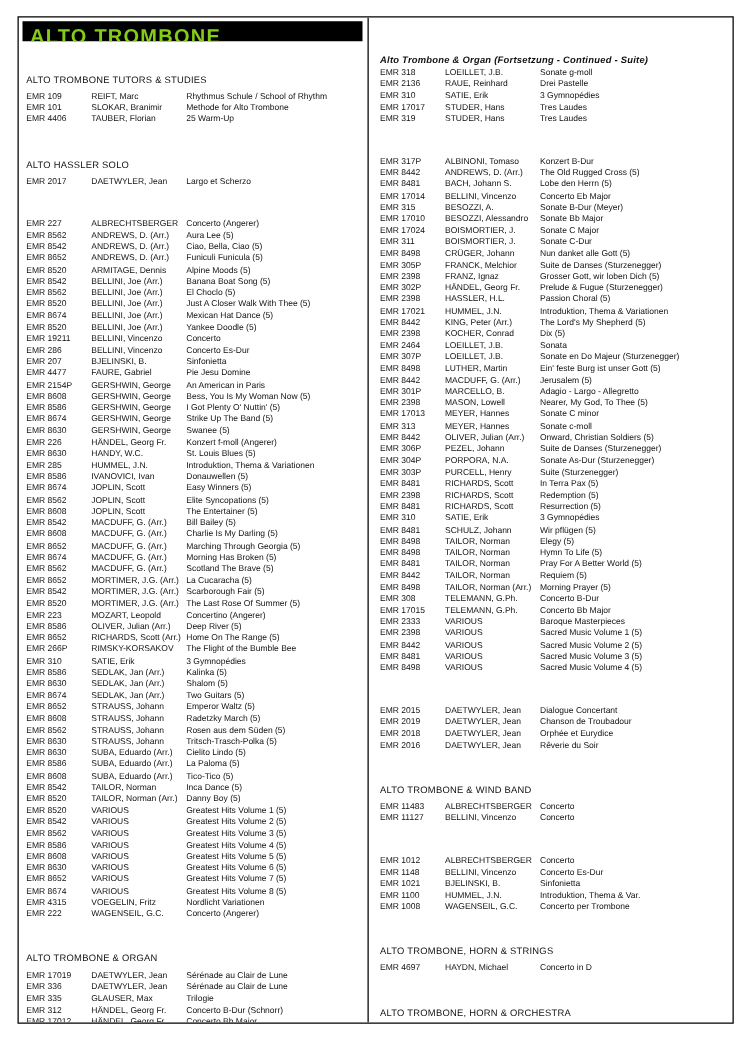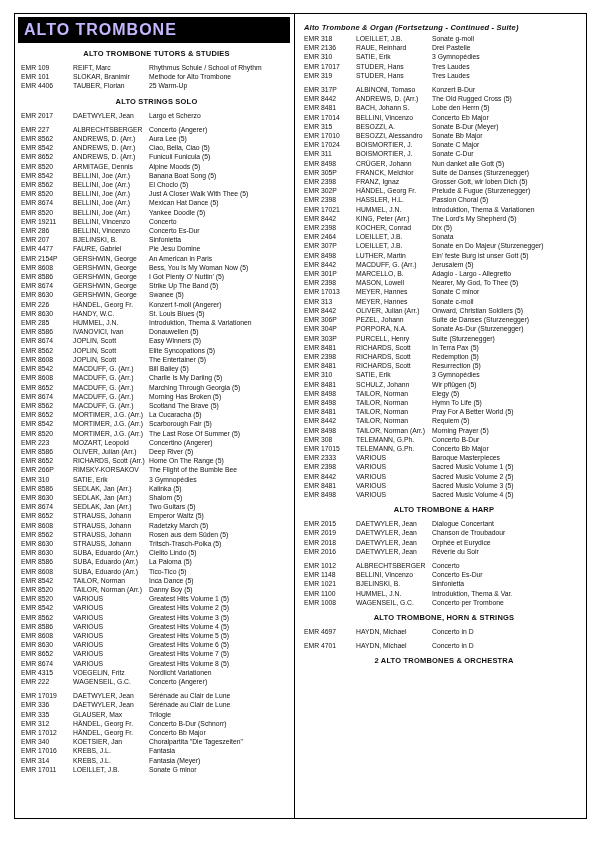--- a/index.html
+++ b/index.html
@@ -30,45 +30,45 @@
     width: 280px;
     border-right: 1px solid #000000;
     padding: 0 0 0 0;
   }
   .col-right {
     flex: 1;
     padding-top: 3px;
   }
   .title-bar {
     margin: 3px 4px 0 3px;
-    height: 26px;
+    height: 16px;
     line-height: 26px;
     background: #000000;
-    color: #c4b5fd;
+    color: #84cc16;
     font-weight: bold;
     font-size: 16px;
     letter-spacing: 1px;
     padding-left: 6px;
     overflow: hidden;
     white-space: nowrap;
   }
   .section {
-    margin-top: 5px;
+    margin-top: 25px;
     padding-left: 6px;
     padding-right: 2px;
   }
   .col-right .section { padding-left: 9px; }
   .section-heading {
     font-size: 7.5px;
     line-height: 11px;
     margin-bottom: 4px;
     letter-spacing: 0.2px;
     white-space: nowrap;
   }
-  .section-heading.bold { font-weight: bold; text-align: center; }
+  .section-heading.bold { font-weight: normal; }
   .section-heading.italic { font-weight: bold; font-style: italic; margin-bottom: 1px; }
   .row {
     display: flex;
     font-size: 6.8px;
     line-height: 9.2px;
     white-space: nowrap;
   }
   .c-num {
     width: 52px;
     flex-shrink: 0;
@@ -104,21 +104,21 @@
           <span class="c-composer">SLOKAR, Branimir</span>
           <span class="c-title">Methode for Alto Trombone</span>
         </div>
         <div class="row">
           <span class="c-num">EMR 4406</span>
           <span class="c-composer">TAUBER, Florian</span>
           <span class="c-title">25 Warm-Up</span>
         </div>
       </div>
       <div class="section">
-        <div class="section-heading bold">ALTO STRINGS SOLO</div>
+        <div class="section-heading bold">ALTO HASSLER SOLO</div>
         <div class="row">
           <span class="c-num">EMR 2017</span>
           <span class="c-composer">DAETWYLER, Jean</span>
           <span class="c-title">Largo et Scherzo</span>
         </div>
       </div>
       <div class="section">
         <div class="row">
           <span class="c-num">EMR 227</span>
           <span class="c-composer">ALBRECHTSBERGER</span>
@@ -419,20 +419,21 @@
           <span class="c-composer">VOEGELIN, Fritz</span>
           <span class="c-title">Nordlicht Variationen</span>
         </div>
         <div class="row">
           <span class="c-num">EMR 222</span>
           <span class="c-composer">WAGENSEIL, G.C.</span>
           <span class="c-title">Concerto (Angerer)</span>
         </div>
       </div>
       <div class="section">
+        <div class="section-heading bold">ALTO TROMBONE &amp; ORGAN</div>
         <div class="row">
           <span class="c-num">EMR 17019</span>
           <span class="c-composer">DAETWYLER, Jean</span>
           <span class="c-title">Sérénade au Clair de Lune</span>
         </div>
         <div class="row">
           <span class="c-num">EMR 336</span>
           <span class="c-composer">DAETWYLER, Jean</span>
           <span class="c-title">Sérénade au Clair de Lune</span>
         </div>
@@ -723,21 +724,20 @@
           <span class="c-composer">VARIOUS</span>
           <span class="c-title">Sacred Music Volume 3 (5)</span>
         </div>
         <div class="row">
           <span class="c-num">EMR 8498</span>
           <span class="c-composer">VARIOUS</span>
           <span class="c-title">Sacred Music Volume 4 (5)</span>
         </div>
       </div>
       <div class="section">
-        <div class="section-heading bold">ALTO TROMBONE &amp; HARP</div>
         <div class="row">
           <span class="c-num">EMR 2015</span>
           <span class="c-composer">DAETWYLER, Jean</span>
           <span class="c-title">Dialogue Concertant</span>
         </div>
         <div class="row">
           <span class="c-num">EMR 2019</span>
           <span class="c-composer">DAETWYLER, Jean</span>
           <span class="c-title">Chanson de Troubadour</span>
         </div>
@@ -746,20 +746,33 @@
           <span class="c-composer">DAETWYLER, Jean</span>
           <span class="c-title">Orphée et Eurydice</span>
         </div>
         <div class="row">
           <span class="c-num">EMR 2016</span>
           <span class="c-composer">DAETWYLER, Jean</span>
           <span class="c-title">Rêverie du Soir</span>
         </div>
       </div>
       <div class="section">
+        <div class="section-heading bold">ALTO TROMBONE &amp; WIND BAND</div>
+        <div class="row">
+          <span class="c-num">EMR 11483</span>
+          <span class="c-composer">ALBRECHTSBERGER</span>
+          <span class="c-title">Concerto</span>
+        </div>
+        <div class="row">
+          <span class="c-num">EMR 11127</span>
+          <span class="c-composer">BELLINI, Vincenzo</span>
+          <span class="c-title">Concerto</span>
+        </div>
+      </div>
+      <div class="section">
         <div class="row">
           <span class="c-num">EMR 1012</span>
           <span class="c-composer">ALBRECHTSBERGER</span>
           <span class="c-title">Concerto</span>
         </div>
         <div class="row">
           <span class="c-num">EMR 1148</span>
           <span class="c-composer">BELLINI, Vincenzo</span>
           <span class="c-title">Concerto Es-Dur</span>
         </div>
@@ -776,20 +789,28 @@
         <div class="row">
           <span class="c-num">EMR 1008</span>
           <span class="c-composer">WAGENSEIL, G.C.</span>
           <span class="c-title">Concerto per Trombone</span>
         </div>
       </div>
       <div class="section">
         <div class="section-heading bold">ALTO TROMBONE, HORN &amp; STRINGS</div>
         <div class="row">
           <span class="c-num">EMR 4697</span>
+          <span class="c-composer">HAYDN, Michael</span>
+          <span class="c-title">Concerto in D</span>
+        </div>
+      </div>
+      <div class="section">
+        <div class="section-heading bold">ALTO TROMBONE, HORN &amp; ORCHESTRA</div>
+        <div class="row">
+          <span class="c-num">EMR 4674</span>
           <span class="c-composer">HAYDN, Michael</span>
           <span class="c-title">Concerto in D</span>
         </div>
       </div>
       <div class="section">
         <div class="row">
           <span class="c-num">EMR 4701</span>
           <span class="c-composer">HAYDN, Michael</span>
           <span class="c-title">Concerto in D</span>
         </div>

